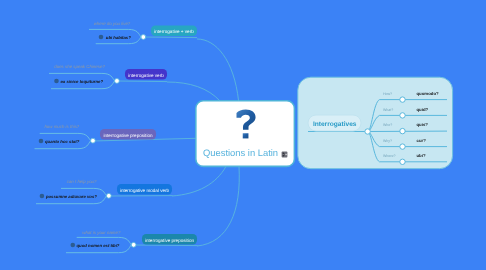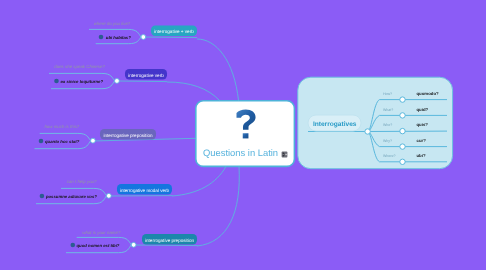--- a/index.html
+++ b/index.html
@@ -1,17 +1,17 @@
 <!DOCTYPE html>
 <html><head>
 <meta charset="utf-8">
 <title>Questions in Latin</title>
 <style>
   html,body{margin:0;padding:0;background:#ffffff;-webkit-font-smoothing:antialiased;text-rendering:geometricPrecision;}
-  #stage{-webkit-font-smoothing:antialiased;position:relative;width:486px;height:270px;overflow:hidden;background:#8b5cf6;
+  #stage{-webkit-font-smoothing:antialiased;position:relative;width:486px;height:270px;overflow:hidden;background:#3b82f6;
     font-family:"Liberation Sans",sans-serif;}
   svg#map{display:block;position:absolute;left:0;top:0;}
   .pill-txt{fill:#ffffff;font-size:4.6px;font-family:"Liberation Sans",sans-serif;}
   .note-txt{fill:#9099a0;font-size:4.4px;font-style:italic;font-family:"Liberation Sans",sans-serif;}
   .latin-txt{fill:#151515;font-size:4.25px;font-weight:bold;font-style:italic;font-family:"Liberation Sans",sans-serif;}
   .en-txt{fill:#77a7bd;font-size:3.6px;font-family:"Liberation Sans",sans-serif;}
   .la-txt{fill:#16191c;font-size:4.3px;font-weight:bold;font-family:"Liberation Sans",sans-serif;}
   .central-txt{fill:#58b3dd;font-size:9.4px;font-family:"Liberation Sans",sans-serif;}
   .cloud-txt{fill:#2b9cc7;font-size:6.6px;font-weight:bold;font-family:"Liberation Sans",sans-serif;}
 </style>

